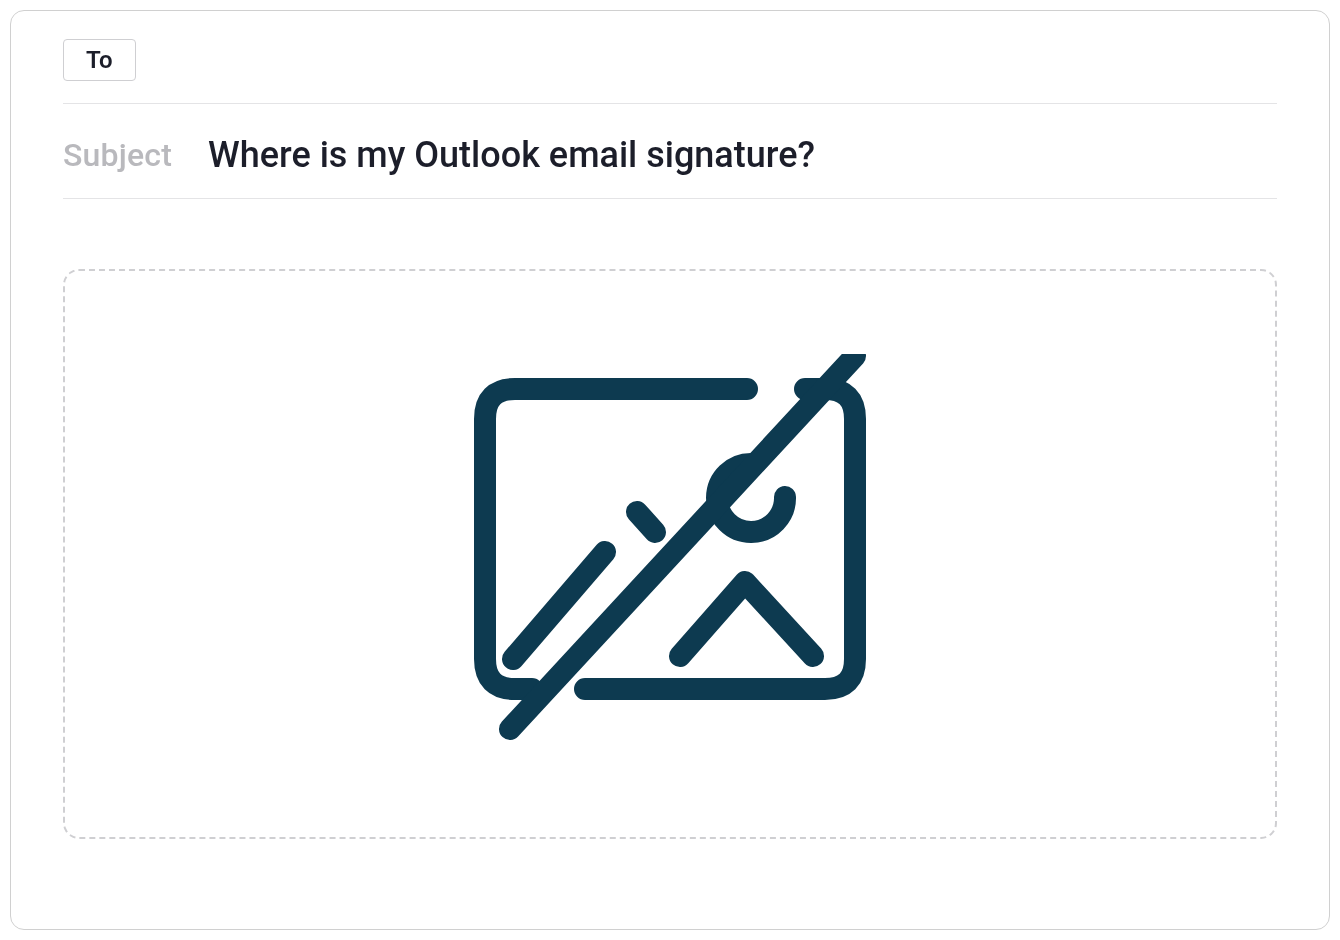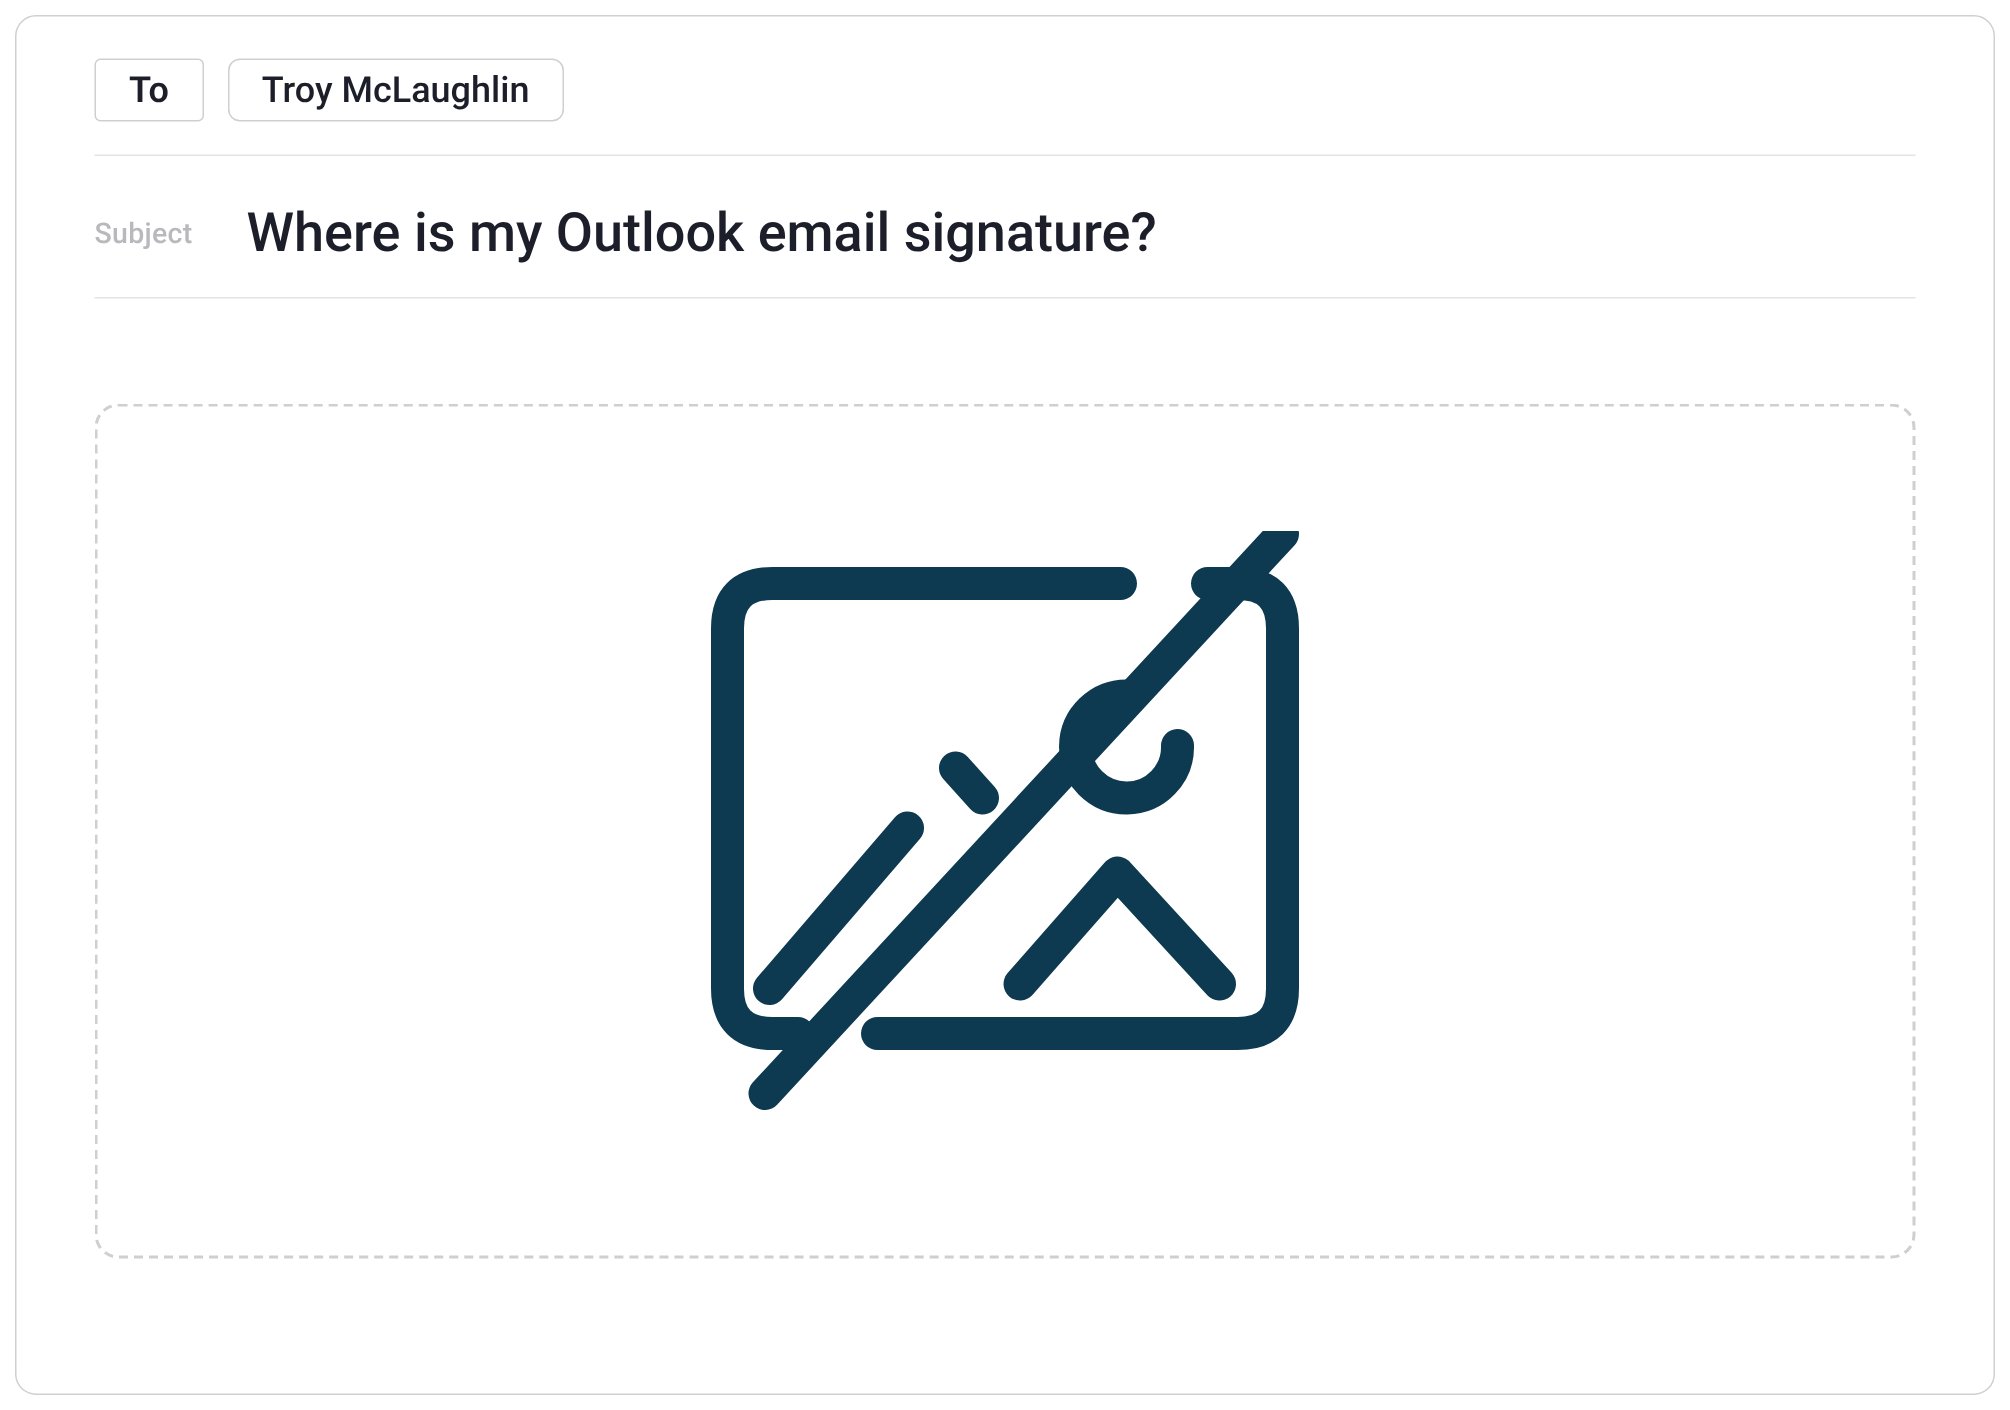--- a/index.html
+++ b/index.html
@@ -60,21 +60,21 @@
       cursor: pointer;
       user-select: none;
     }
     .subject-row {
       display: flex;
       align-items: center;
       padding: 30px 0 22px 0;
       border-bottom: 1px solid #e4e4e6;
     }
     .subject-label {
-      font-size: 19px;
+      font-size: 32px;
       font-weight: 500;
       color: #b9b9bd;
       margin-right: 36px;
       letter-spacing: 0.2px;
     }
     .subject-input {
       flex: 1;
       border: none;
       outline: none;
       font-size: 36px;
@@ -100,21 +100,20 @@
       display: block;
     }
   </style>
 </head>
 <body>
 
 <div class="window">
 
   <div class="row">
     <div class="to-button">To</div>
-    <div class="recipient-chip">Troy McLaughlin</div>
   </div>
 
   <div class="subject-row">
     <span class="subject-label">Subject</span>
     <input type="text" class="subject-input" value="Where is my Outlook email signature?" style="">
   </div>
 
   <div class="body-area">
     <span>
       <svg class="broken-image-icon" viewBox="0 0 430 400" fill="none" stroke="#0d3a50" stroke-width="22" stroke-linecap="round" stroke-linejoin="round">

